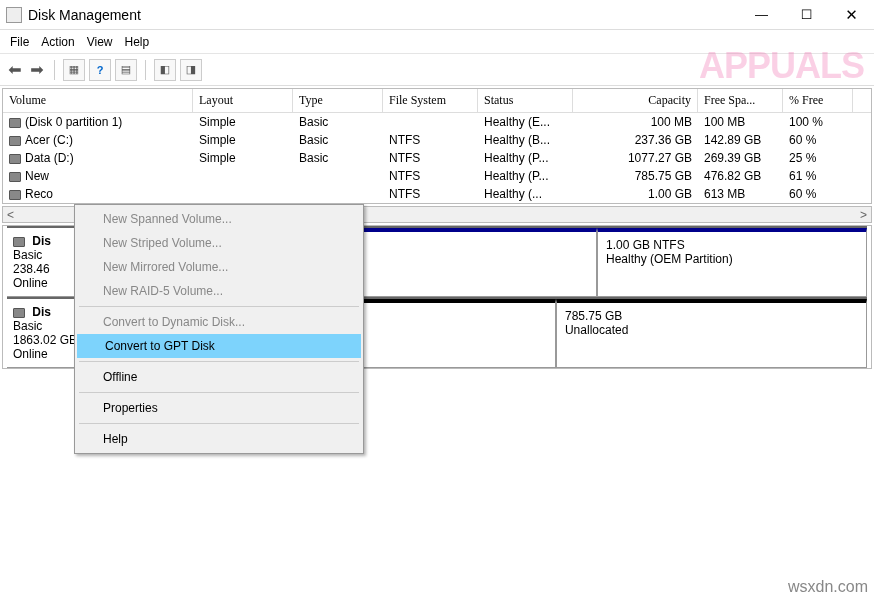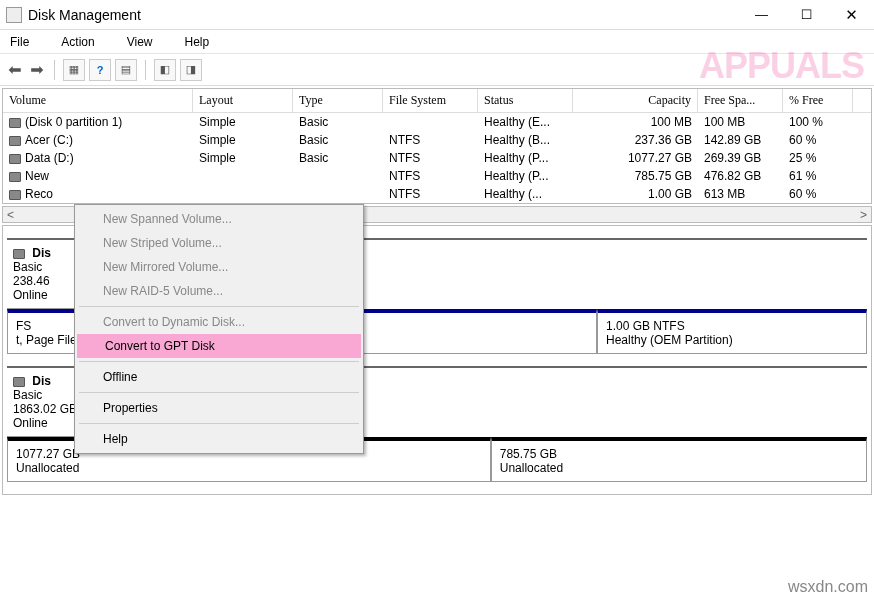--- a/index.html
+++ b/index.html
@@ -7,21 +7,21 @@
 
 
 .titlebar { height: 30px; display: flex; align-items: center; border-bottom: 1px solid #ddd; }
 .titlebar .app-icon { width: 16px; height: 16px; margin: 0 6px; background: #eee; border: 1px solid #999; display:inline-block; }
 .titlebar .title { flex: 1; font-size: 14px; }
 .titlebar .win-controls { display: flex; }
 .titlebar .win-controls div { width: 45px; height: 30px; display: flex; align-items: center; justify-content: center; font-size: 13px; }
 .titlebar .win-controls .close { font-size: 15px; }
 
 
-.menubar { height: 24px; display: flex; align-items: center; padding: 0 6px; gap: 24px; border-bottom: 1px solid #e5e5e5;}
+.menubar { height: 24px; display: flex; align-items: center; padding: 0 6px; gap: 4px; border-bottom: 1px solid #e5e5e5;}
 .menubar span { padding: 2px 4px; }
 
 
 .toolbar { height: 32px; display: flex; align-items: center; padding: 0 6px; gap: 4px; border-bottom: 1px solid #ddd;}
 .tb-sep { width: 1px; height: 20px; background: #ccc; margin: 0 4px; }
 .tb-btn { width: 22px; height: 22px; border: 1px solid #ccc; background: #f8f8f8; display:flex; align-items:center; justify-content:center; font-size:11px; color:#555;}
 .tb-btn.arrow { border:none; background:none; font-size:16px; color:#555; width:18px;}
 
 
 .vols { border: 1px solid #bbb; margin: 2px; }
@@ -31,33 +31,33 @@
 .vols-body .row div { padding: 2px 6px; font-size: 12px; white-space: nowrap; overflow:hidden; }
 .c-vol{width:190px;} .c-lay{width:100px;} .c-typ{width:90px;} .c-fs{width:95px;} .c-st{width:95px;} .c-cap{width:125px;text-align:right;} .c-free{width:85px;} .c-pct{width:70px;}
 .drive-ico{display:inline-block;width:12px;height:10px;background:#888;border:1px solid #555;margin-right:4px;vertical-align:middle;border-radius:1px;}
 
 
 .hscroll{height:17px;border:1px solid #bbb;margin:0 2px;display:flex;justify-content:space-between;align-items:center;background:#f0f0f0;}
 .hscroll span{padding:0 4px;color:#666;}
 
 
 .disks{margin:2px;border:1px solid #bbb;overflow:hidden;}
-.disk{display:flex;border-top:2px solid #666;margin:12px 4px;flex-direction:column;}
+.disk{display:flex;border-top:2px solid #666;margin:0 4px;}
 .disk-hdr{width:150px;padding:6px;border:1px solid #999;border-left:none;border-top:none;}
 .disk-hdr .dname{font-weight:bold;}
 .disk-row{flex:1;display:flex;}
 .part{border:1px solid #999;border-top:4px solid #00008B;padding:6px 8px;font-size:12px;}
 .part .pname{font-weight:bold;}
 .unalloc{border:1px solid #999;border-top:4px solid #000;padding:6px 8px;flex:1;}
 
 
 .ctx{position:absolute;left:74px;top:204px;width:290px;background:#f0f0f0;border:1px solid #999;box-shadow:2px 2px 3px rgba(0,0,0,0.3);z-index:10;padding:2px;}
 .ctx .mi{padding:5px 8px 5px 26px;font-size:12px;}
 .ctx .mi.disabled{color:#888;}
-.ctx .mi.hl{background:#f9a8d4;padding-left:28px;}
+.ctx .mi.hl{background:#7dd3fc;padding-left:28px;}
 .ctx .sep{height:1px;background:#ccc;margin:3px 2px;}
 
 .watermark{position:absolute;right:10px;top:45px;font-size:36px;font-weight:bold;color:#ec4899;opacity:0.25;letter-spacing:-1px;pointer-events:none;}
 .wm2{position:absolute;right:6px;bottom:4px;font-size:16px;color:#888;}
 </style>
 </head>
 <body>
 
 <div class="titlebar">
   <span class="app-icon"></span>

